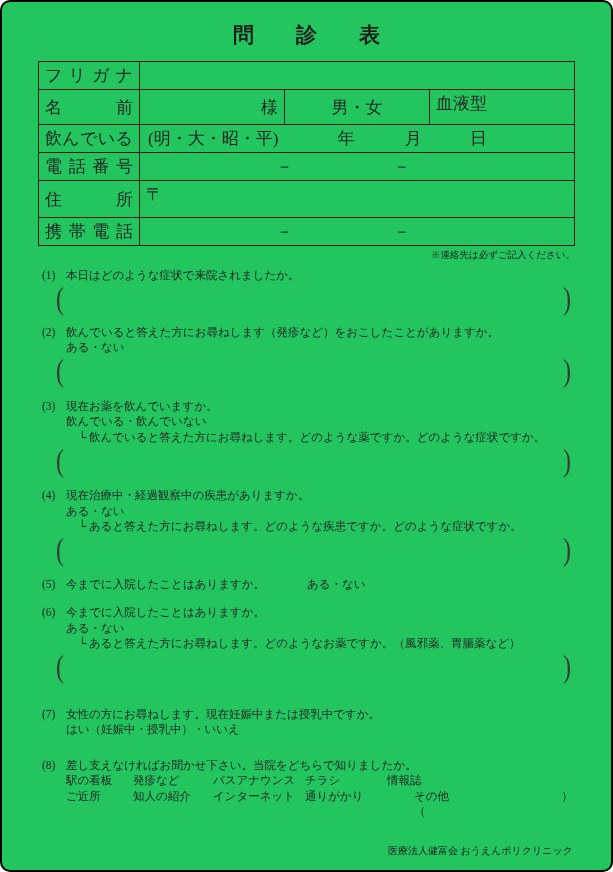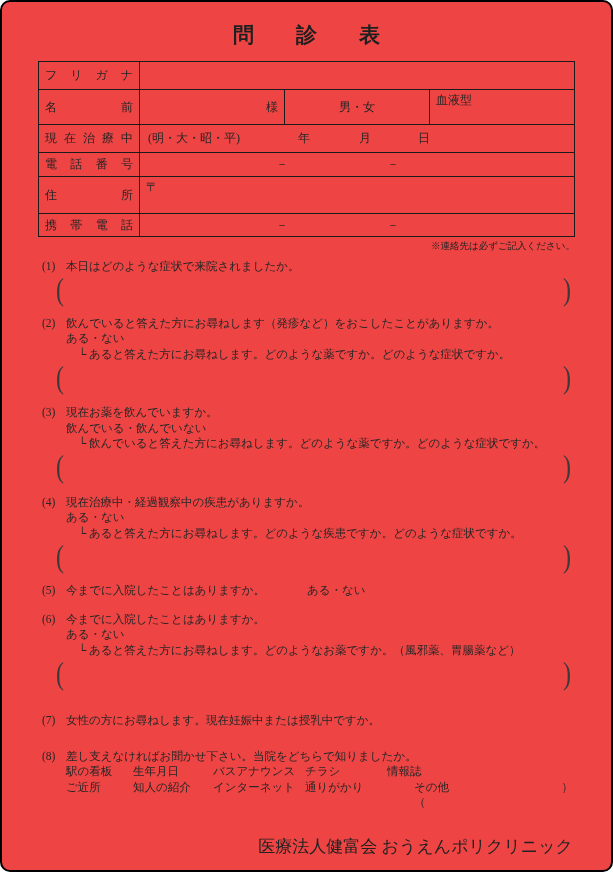--- a/index.html
+++ b/index.html
@@ -1,24 +1,24 @@
 <!DOCTYPE html>
 <html lang="ja"><head>
 <meta charset="utf-8">
 <style>
   html,body { margin:0; padding:0; background:#fff; }
   .page {
     position:relative; width:613px; height:872px; box-sizing:border-box;
-    border:2px solid #000; border-radius:10px; background:#ef4444; overflow:hidden;
+    border:2px solid #000; border-radius:10px; background:#22c55e; overflow:hidden;
     font-family:"Liberation Serif","DejaVu Serif",serif; color:#262626;
   }
   .title { text-align:center; margin-top:19px; font-size:21px; font-weight:600; color:#1f1f1f; }
 
   .info-table { border-collapse:collapse; width:537px; margin:12px auto 0 auto; table-layout:fixed; }
-  .info-table td { border:1.3px solid #1b1b1b; font-size:12px; padding:2px 6px; overflow:hidden;margin-top:12px; }
+  .info-table td { border:1.3px solid #1b1b1b; font-size:17px; padding:2px 6px; overflow:hidden;margin-top:12px; }
   .label-cell { width:88px; text-align:justify; text-align-last:justify; padding:2px 10px; }
   .gender-cell { width:46px; text-align:center; }
   .blood-cell  { width:132px; vertical-align:top; padding-top:2px; }
   .name-value  { text-align:right; padding-right:10px; }
   .v-top { vertical-align:top; }
   .era   { margin-left:2px; }
   .unit-y { margin-left:55px; }
   .unit-m { margin-left:46px; }
   .unit-d { margin-left:44px; }
   .dash1 { margin-left:130px; }
@@ -35,21 +35,21 @@
   .bracket-row { display:flex; justify-content:space-between; align-items:center;
                  height:27px; margin-top:2px; padding-left:14px; padding-right:2px; }
   .bracket { font-size:24px; line-height:1; transform:scaleY(1.3); transform-origin:center; color:#3a3a3a; }
   .mt-q1{margin-top:6px;} .mt-q2{margin-top:12px;} .mt-q3{margin-top:14px;} .mt-q4{margin-top:14px;}
   .mt-q5{margin-top:13px;} .mt-q6{margin-top:13px;} .mt-q7{margin-top:26px;} .mt-q8{margin-top:20px;}
   .inline-opt { margin-left:42px; }
   .q8-grid { display:grid; grid-template-columns:67px 80px 92px 82px 1fr; padding-left:24px; }
   .other-cell { display:flex;margin-left:27px; }
   .close-paren { margin-left:106px; }
 
-  .footer { text-align:right; padding-right:38px; margin-top:24px; font-size:17px; color:#222; }
+  .footer { text-align:right; padding-right:38px; margin-top:24px; font-size:10px; color:#222; }
 </style>
 </head>
 <body>
 
 <div class="page">
 
   <div class="title">問　　診　　表</div>
 
   <table class="info-table">
     <tbody>
@@ -57,21 +57,21 @@
       <td class="label-cell">フリガナ</td>
       <td colspan="3"></td>
     </tr>
     <tr style="height:35px;">
       <td class="label-cell">名前</td>
       <td class="name-value"><span>様</span></td>
       <td class="gender-cell">男・女</td>
       <td class="blood-cell">血液型</td>
     </tr>
     <tr style="height:28px;">
-      <td class="label-cell">現在治療中</td>
+      <td class="label-cell">飲んでいる</td>
       <td colspan="3">
         <span class="era">(明・大・昭・平)</span>
         <span class="unit-y">年</span>
         <span class="unit-m">月</span>
         <span class="unit-d">日</span>
       </td>
     </tr>
     <tr style="height:24px;">
       <td class="label-cell">電話番号</td>
       <td colspan="3">
@@ -109,21 +109,20 @@
         <span class="bracket">)</span>
       </div>
     </div>
 
     <div class="mt-q2">
       <div class="q-line">
         <span class="q-num">(2)</span>
         <span class="q-text">飲んでいると答えた方にお尋ねします（発疹など）をおこしたことがありますか。</span>
       </div>
       <div class="q-sub">ある・ない</div>
-      <div class="q-follow">└ あると答えた方にお尋ねします。どのような薬ですか。どのような症状ですか。</div>
       <div class="bracket-row">
         <span class="bracket">(</span>
         <span class="bracket">)</span>
       </div>
     </div>
 
     <div class="mt-q3">
       <div class="q-line">
         <span class="q-num">(3)</span>
         <span class="q-text">現在お薬を飲んでいますか。</span>
@@ -167,30 +166,31 @@
         <span class="bracket">(</span>
         <span class="bracket">)</span>
       </div>
     </div>
 
     <div class="mt-q7">
       <div class="q-line">
         <span class="q-num">(7)</span>
         <span class="q-text">女性の方にお尋ねします。現在妊娠中または授乳中ですか。</span>
       </div>
+      <div class="q-sub">はい（妊娠中・授乳中）・いいえ</div>
     </div>
 
     <div class="mt-q8">
       <div class="q-line">
         <span class="q-num">(8)</span>
         <span class="q-text">差し支えなければお聞かせ下さい。当院をどちらで知りましたか。</span>
       </div>
       <div class="q8-grid">
         <span>駅の看板</span>
-        <span>生年月日</span>
+        <span>発疹など</span>
         <span>バスアナウンス</span>
         <span>チラシ</span>
         <span>情報誌</span>
       </div>
       <div class="q8-grid">
         <span>ご近所</span>
         <span>知人の紹介</span>
         <span>インターネット</span>
         <span>通りがかり</span>
         <span class="other-cell">

